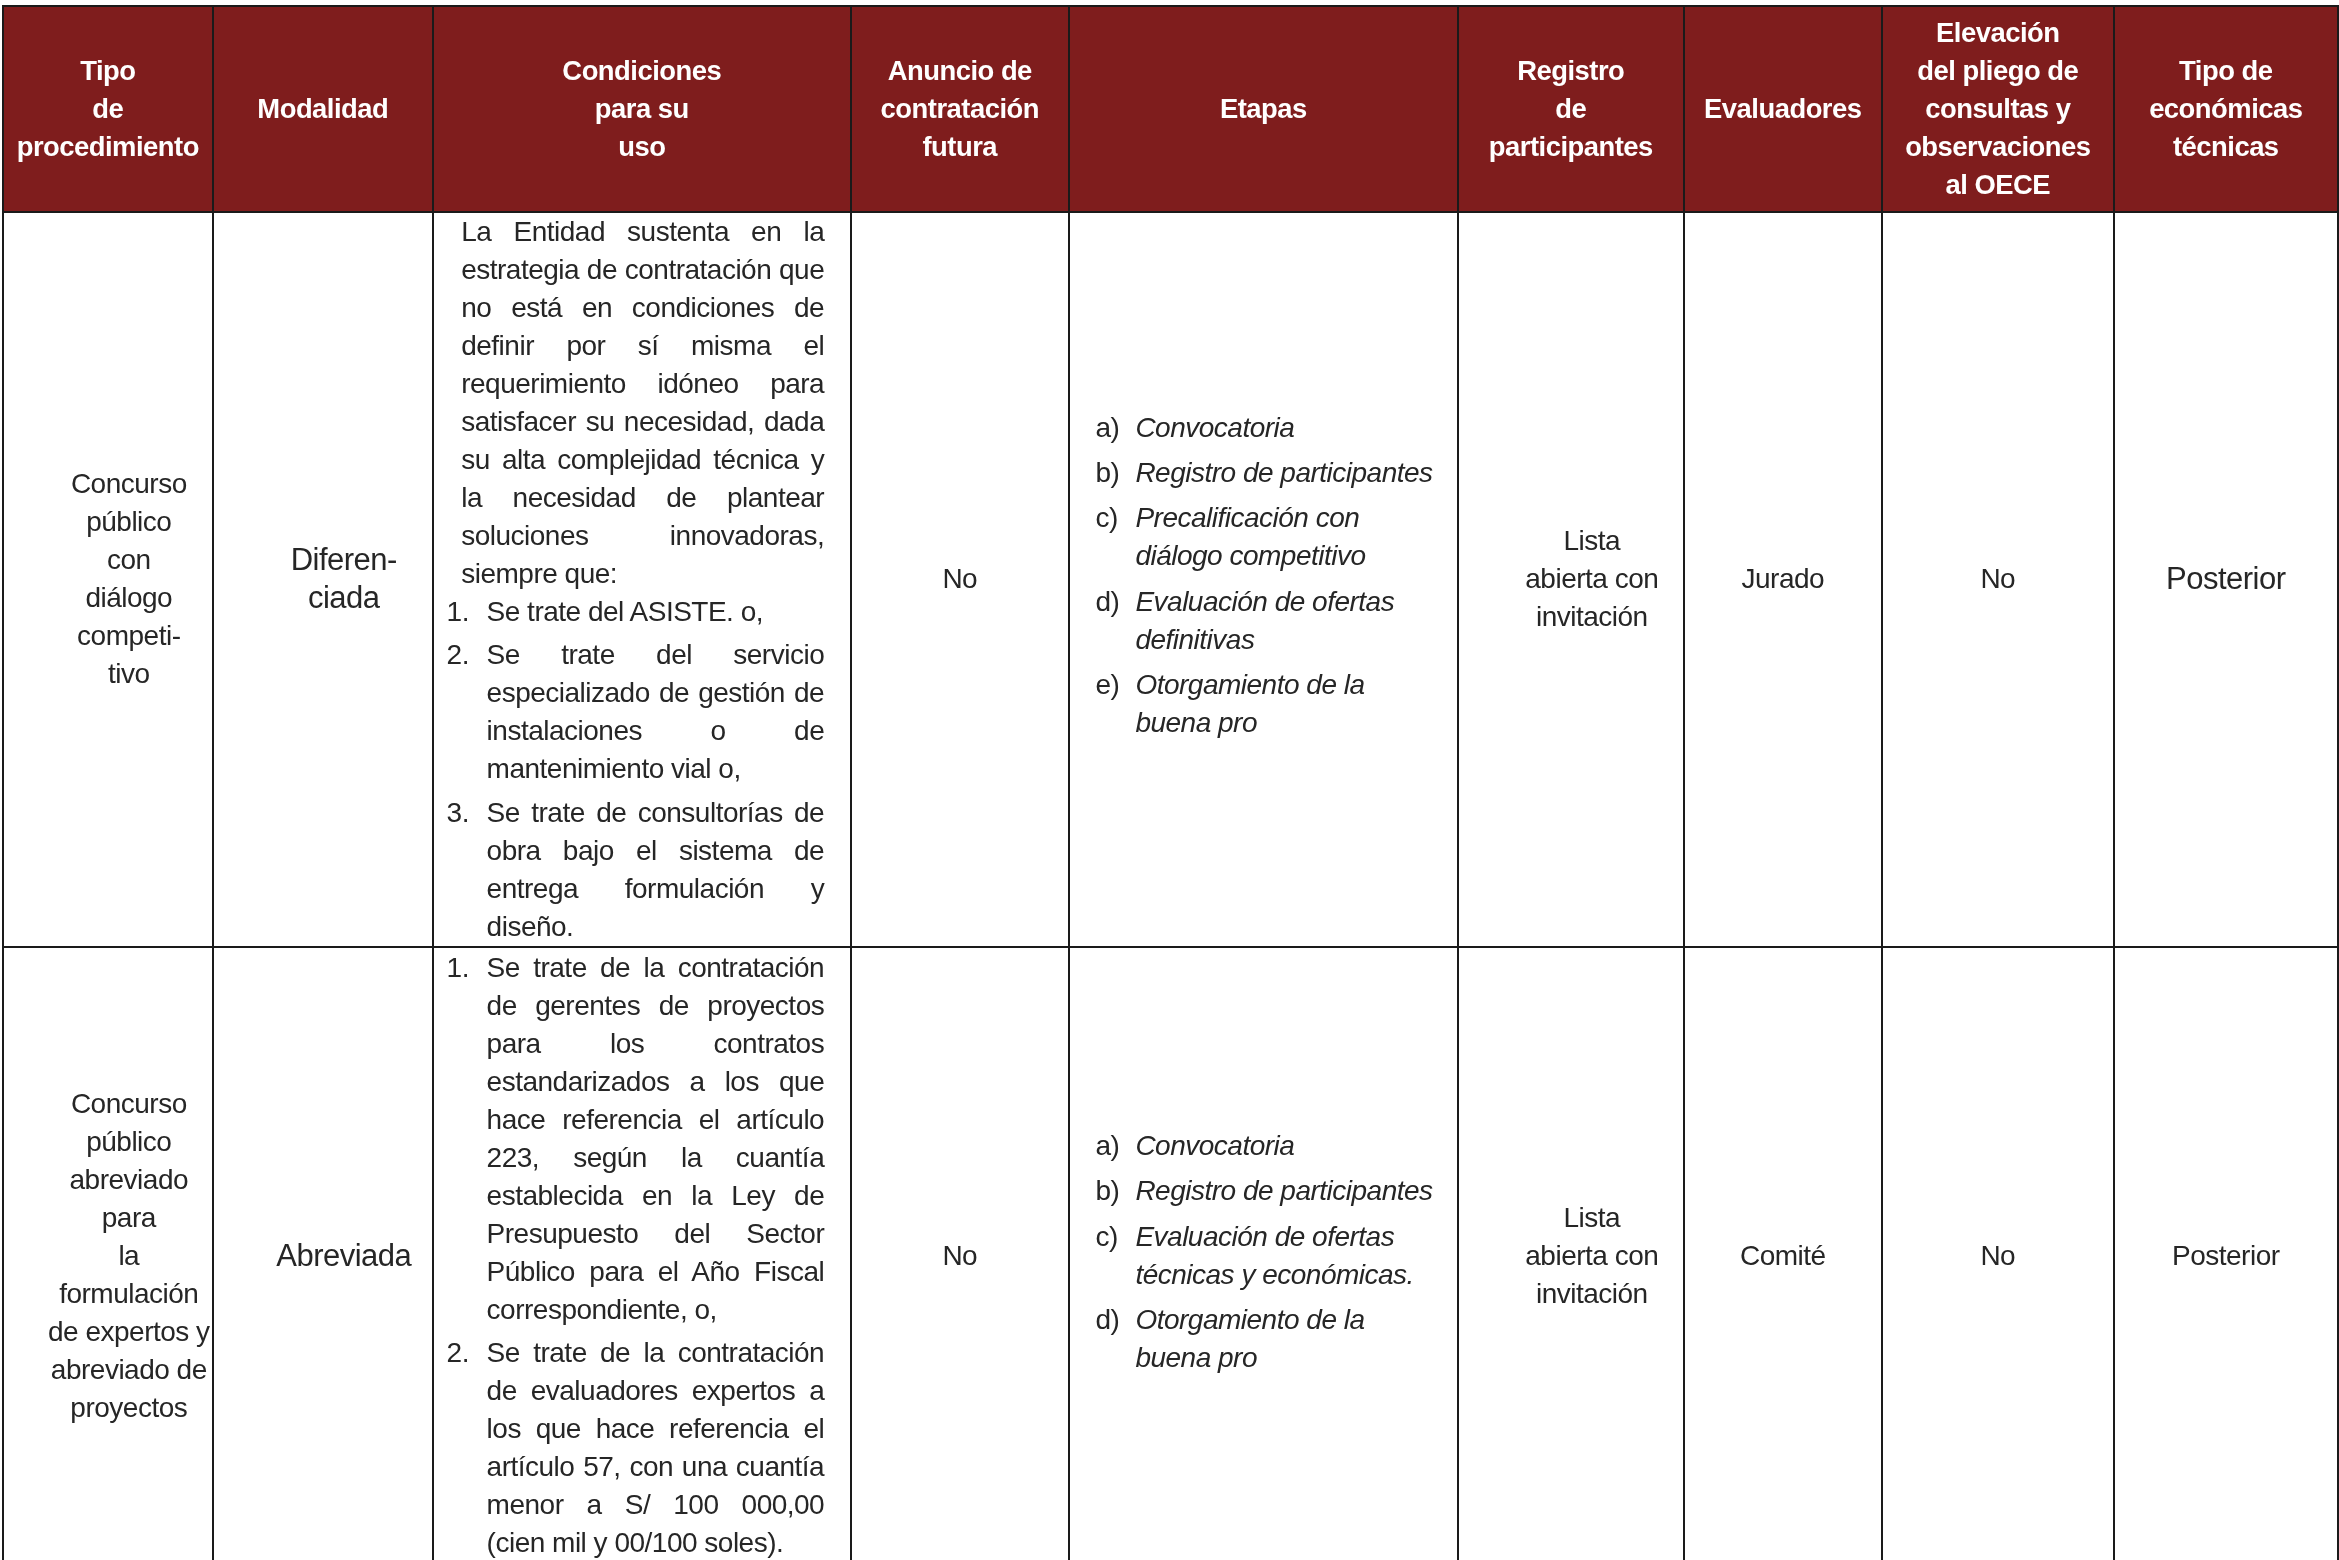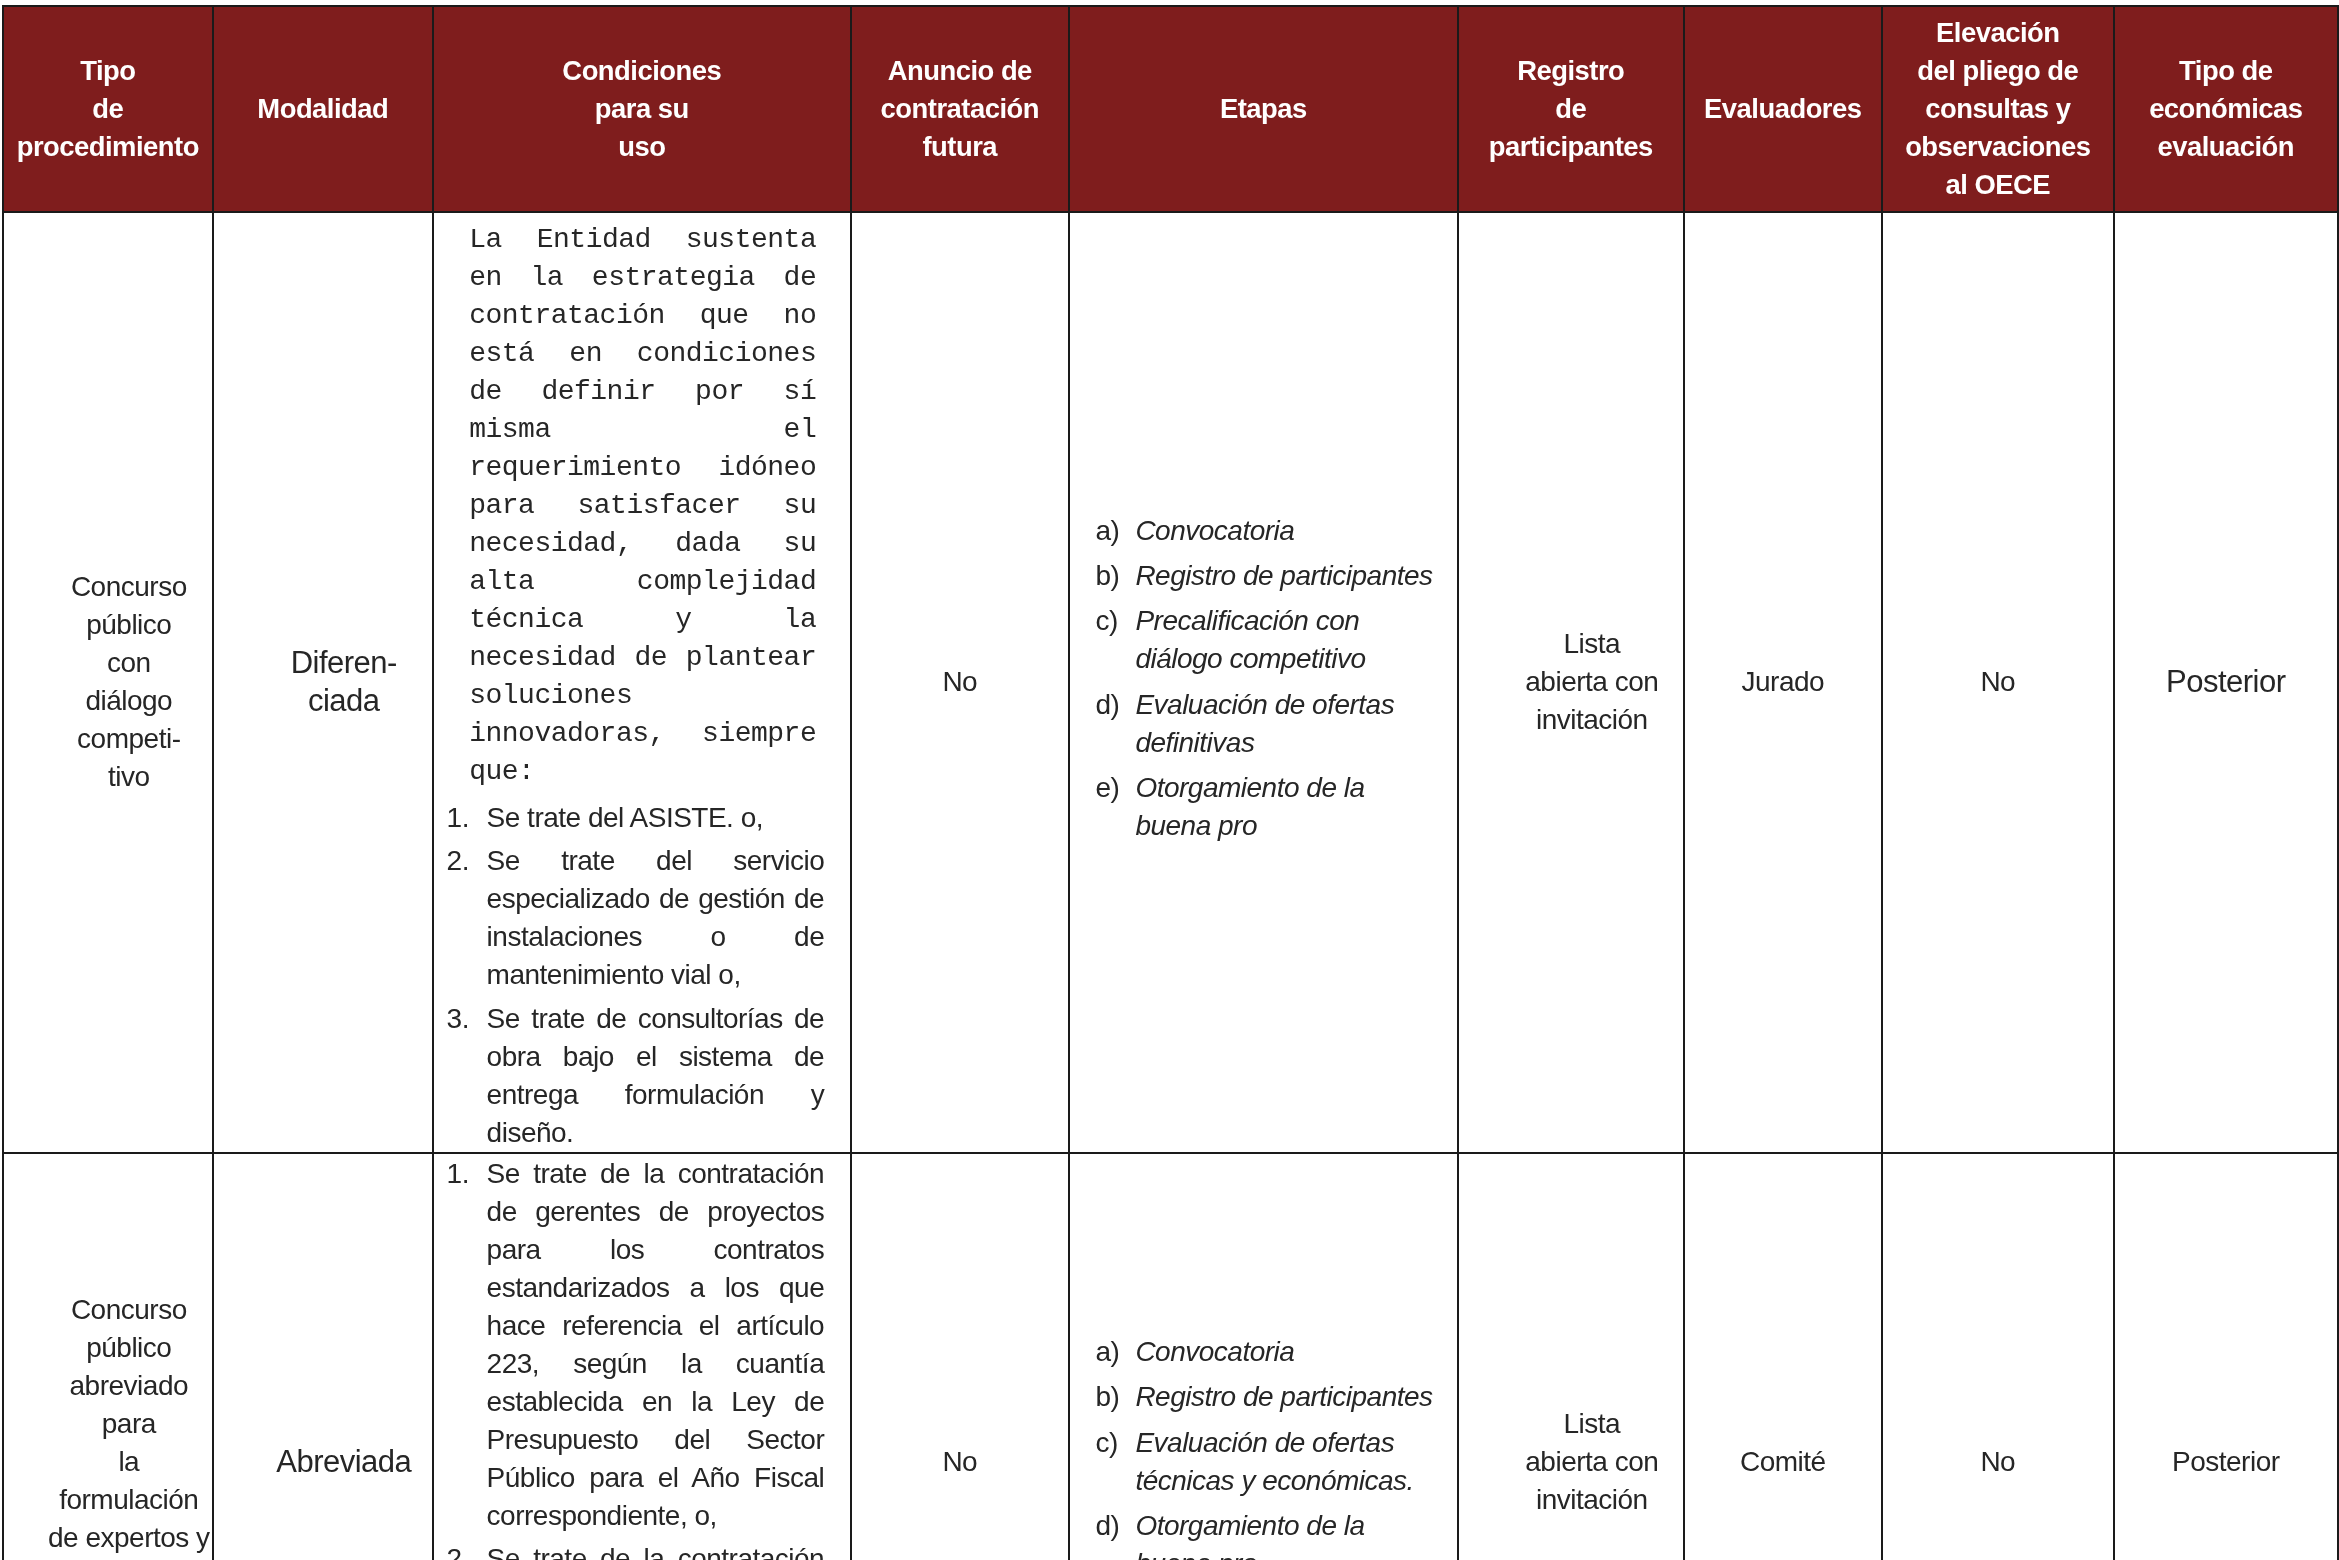--- a/index.html
+++ b/index.html
@@ -10,21 +10,21 @@
   thead th { background:#7f1d1d; color:#ffffff; font-weight:bold; font-size:27.4px; line-height:38px;
              text-align:center; vertical-align:middle; padding:0 5.5px; height:204px; letter-spacing:-0.5px; }
   thead th .l { display:block; }
   tbody td { background:#ffffff; font-size:28px; line-height:38px; vertical-align:middle; text-align:center;
              font-family:"Liberation Sans", sans-serif; color:#262626; letter-spacing:-0.5px; }
   tr.r1 td { height:705px; }
   tr.r2 td { height:614px; }
   td .l { display:block;padding-left:42px; }
   td.big { font-size:31px; }
   td.cond { text-align:justify; padding:0 25.6px 0 12.8px; }
-  .para { padding-left:14.6px; margin:8px;font-family:Liberation Mono, monospace; }
+  .para { padding-left:14.6px; margin:0; }
   ol.num { list-style:none; margin:0; padding:0; }
   ol.num li { display:flex; }
   ol.num li .n { width:40px; flex:none; text-align:left; }
   ol.num li .t { flex:1; text-align:justify; }
   ol.num li + li { margin-top:5.5px; }
   td.etapas { text-align:left; padding:0 18.3px 0 25.6px; }
   ol.alpha { list-style:none; margin:0; padding:0; }
   ol.alpha li { display:flex; margin-bottom:7.3px; }
   ol.alpha li .n { width:40px; flex:none; }
   ol.alpha li .t { flex:1;font-style:italic; }
@@ -78,21 +78,21 @@
       <th>
         <span class="l">Elevación</span>
         <span class="l">del pliego de</span>
         <span class="l">consultas y</span>
         <span class="l">observaciones</span>
         <span class="l">al OECE</span>
       </th>
       <th>
         <span class="l">Tipo de</span>
         <span class="l">económicas</span>
-        <span class="l">evaluación</span>
+        <span class="l">técnicas</span>
       </th>
     </tr>
   </thead>
   <tbody>
     <tr class="r1">
       <td>
         <span class="l">Concurso</span>
         <span class="l">público</span>
         <span class="l">con</span>
         <span class="l">diálogo</span>

